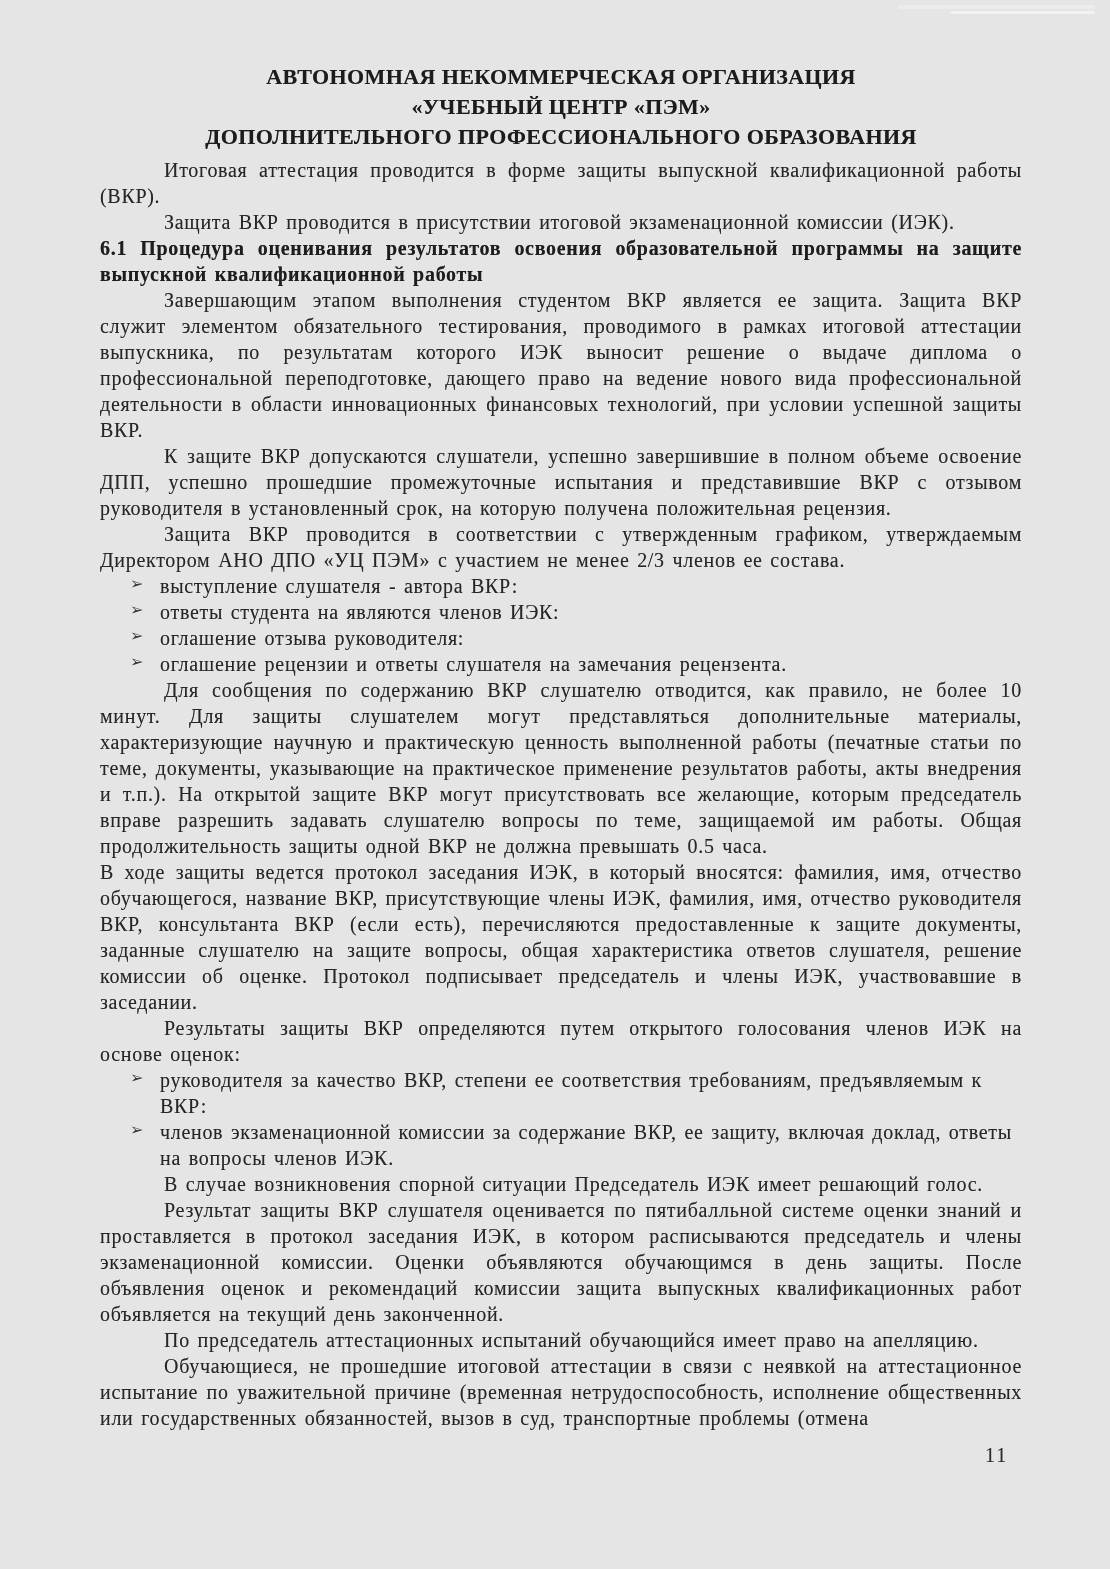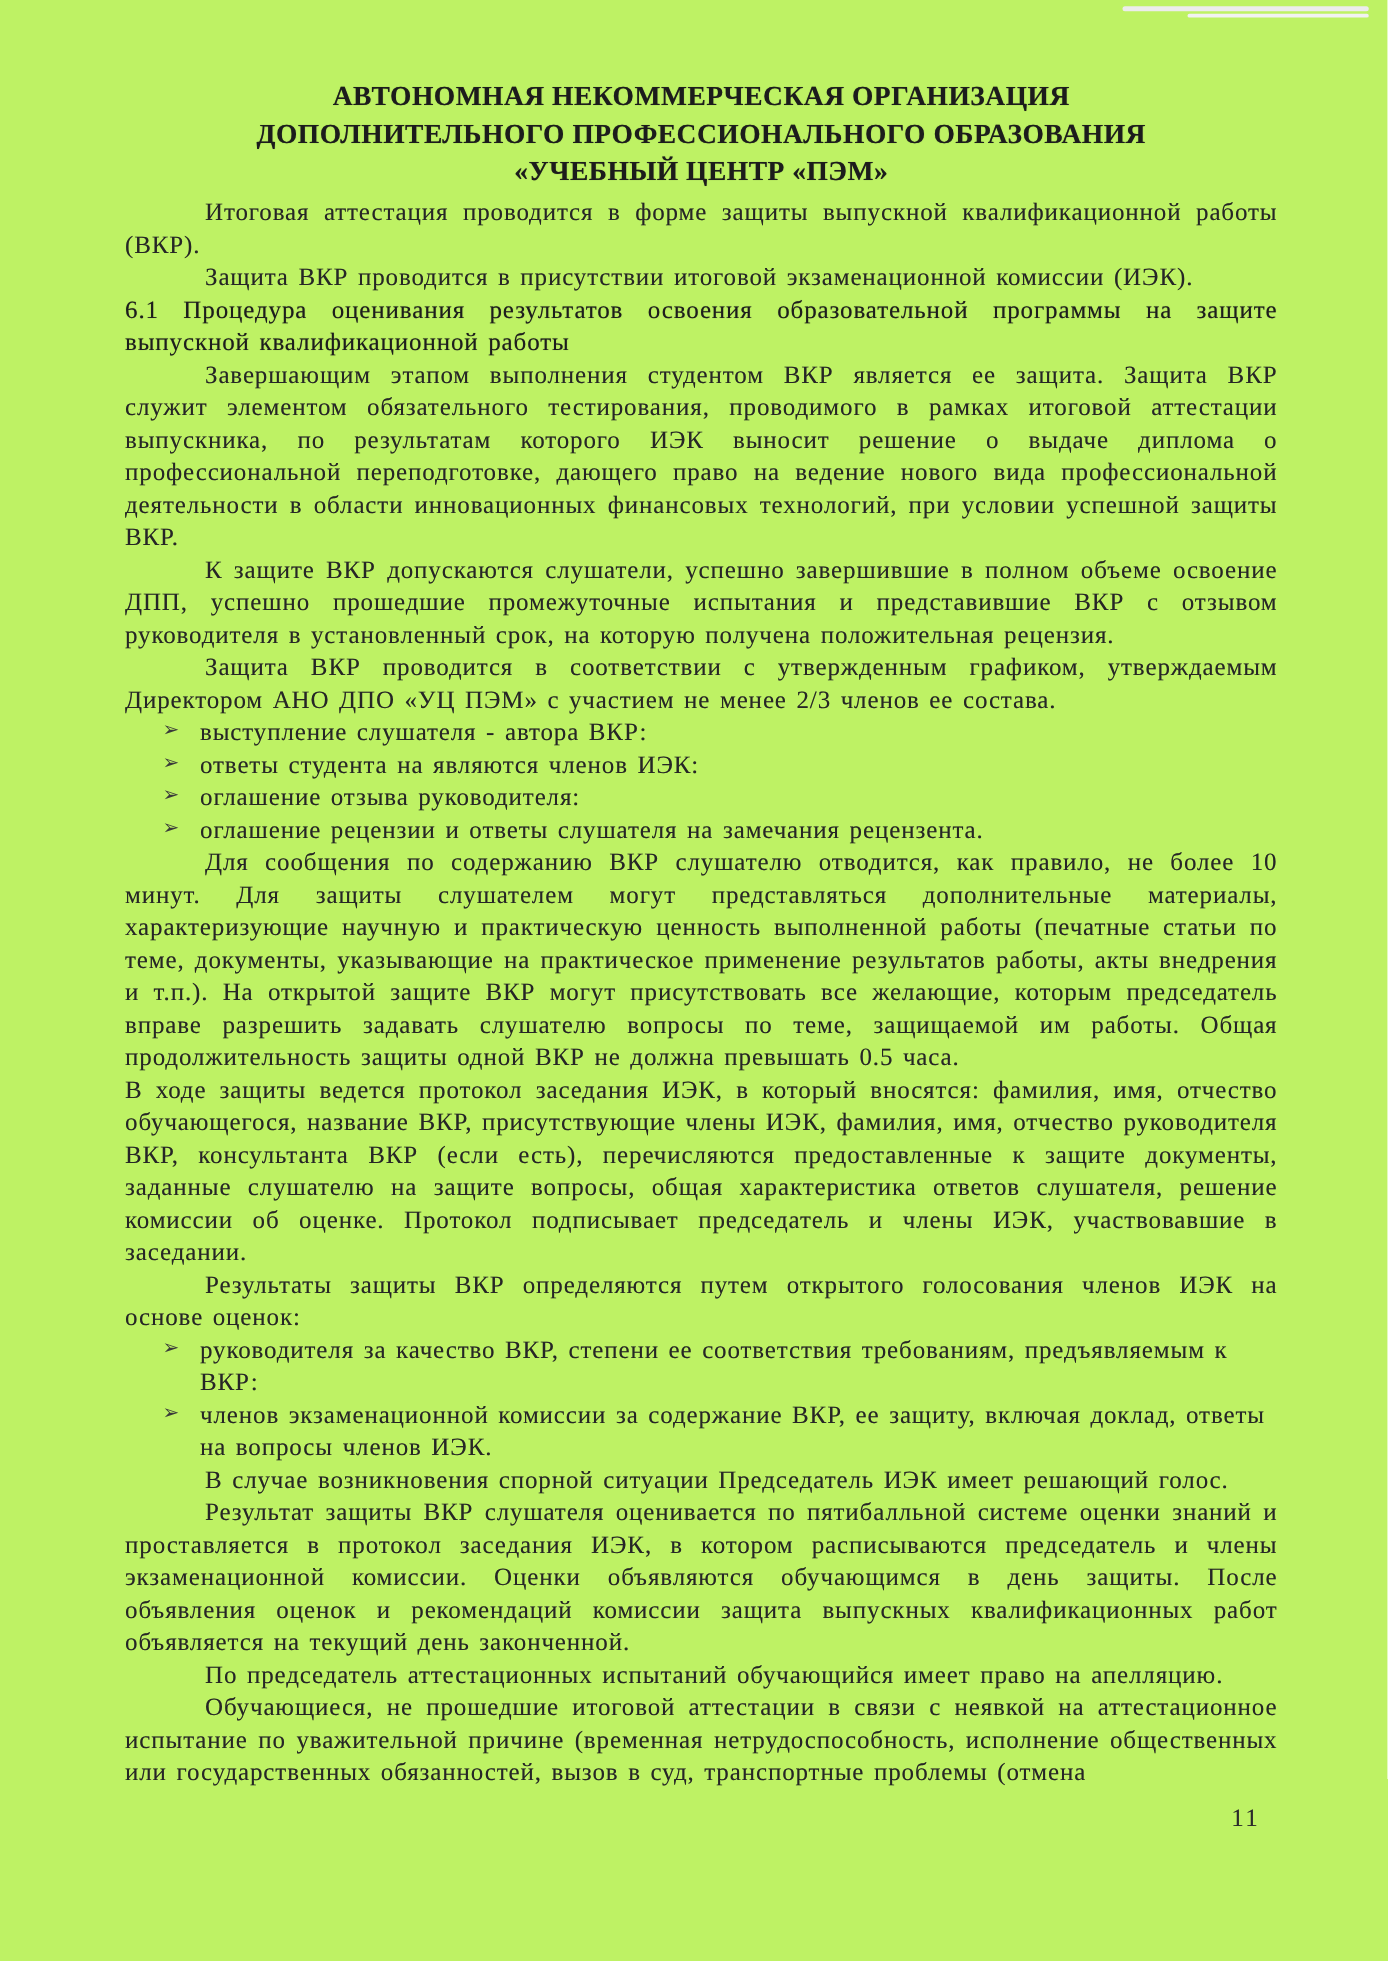--- a/index.html
+++ b/index.html
@@ -4,21 +4,21 @@
 <style>
   html, body {
     margin: 0;
     padding: 0;
     background: #ffffff;
   }
   .page {
     position: relative;
     width: 1110px;
     height: 1569px;
-    background: #bef264;
+    background: #e5e5e5;
     overflow: hidden;
     font-family: "Liberation Serif", "DejaVu Serif", serif;
     color: #262626;
   }
   
   .scan-bar-1 {
     position: absolute;
     left: 898px; top: 5px;
     width: 197px; height: 4px;
     background: #ececec;
@@ -51,21 +51,21 @@
     font-size: 20px;
     line-height: 26px;
     letter-spacing: 0.7px;
     word-spacing: 2px;
     text-align: justify;
     text-shadow: 0 0 0.4px rgba(40,40,40,0.35);
     margin: 0;
   }
   .indent { text-indent: 64px; }
   .section-heading {
-    font-weight: 400;
+    font-weight: 700;
     color: #1d1d1d;
     text-shadow: 0 0 0.6px rgba(20,20,20,0.5);
   }
   ul.bullets {
     list-style: none;
     margin: 0;
     padding: 0;
   }
   ul.bullets li {
     position: relative;
@@ -94,22 +94,22 @@
 
 <div class="page">
 
   <div class="scan-bar-1"></div>
   <div class="scan-bar-2"></div>
 
   <div class="text-block">
 
     <div class="doc-header">
       <div>АВТОНОМНАЯ НЕКОММЕРЧЕСКАЯ ОРГАНИЗАЦИЯ</div>
+      <div>«УЧЕБНЫЙ ЦЕНТР «ПЭМ»</div>
       <div>ДОПОЛНИТЕЛЬНОГО ПРОФЕССИОНАЛЬНОГО ОБРАЗОВАНИЯ</div>
-      <div>«УЧЕБНЫЙ ЦЕНТР «ПЭМ»</div>
     </div>
 
     <p class="para indent">Итоговая аттестация проводится в форме защиты выпускной квалификационной работы (ВКР).</p>
     <p class="para indent">Защита ВКР проводится в присутствии итоговой экзаменационной комиссии (ИЭК).</p>
 
     <p class="section-heading">6.1 Процедура оценивания результатов освоения образовательной программы на защите выпускной квалификационной работы</p>
 
     <p class="para indent">Завершающим этапом выполнения студентом ВКР является ее защита. Защита ВКР служит элементом обязательного тестирования, проводимого в рамках итоговой аттестации выпускника, по результатам которого ИЭК выносит решение о выдаче диплома о профессиональной переподготовке, дающего право на ведение нового вида профессиональной деятельности в области инновационных финансовых технологий, при условии успешной защиты ВКР.</p>
     <p class="para indent">К защите ВКР допускаются слушатели, успешно завершившие в полном объеме освоение ДПП, успешно прошедшие промежуточные испытания и представившие ВКР с отзывом руководителя в установленный срок, на которую получена положительная рецензия.</p>
     <p class="para indent">Защита ВКР проводится в соответствии с утвержденным графиком, утверждаемым Директором АНО ДПО «УЦ ПЭМ» с участием не менее 2/3 членов ее состава.</p>

